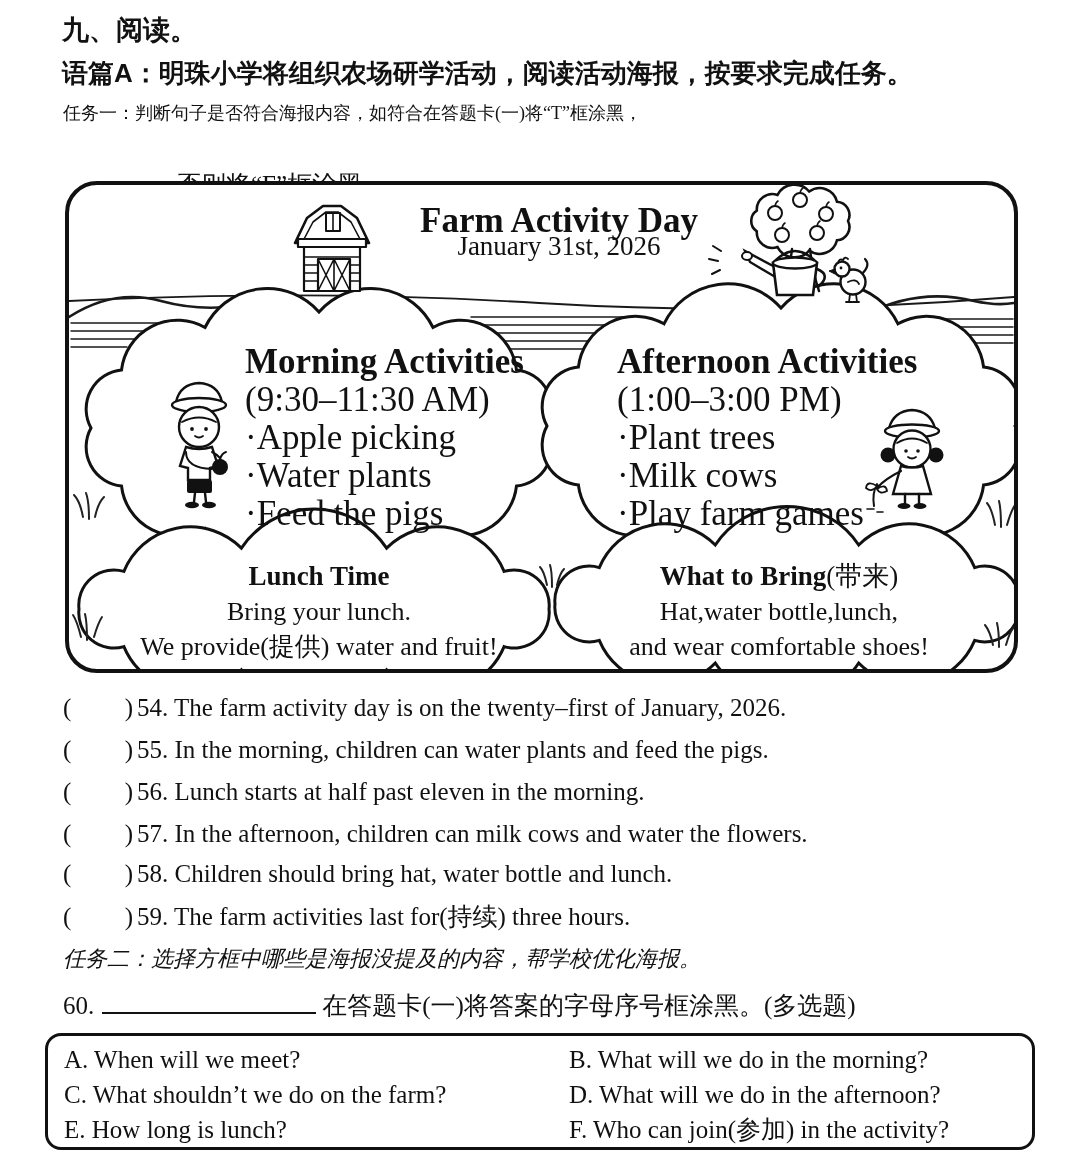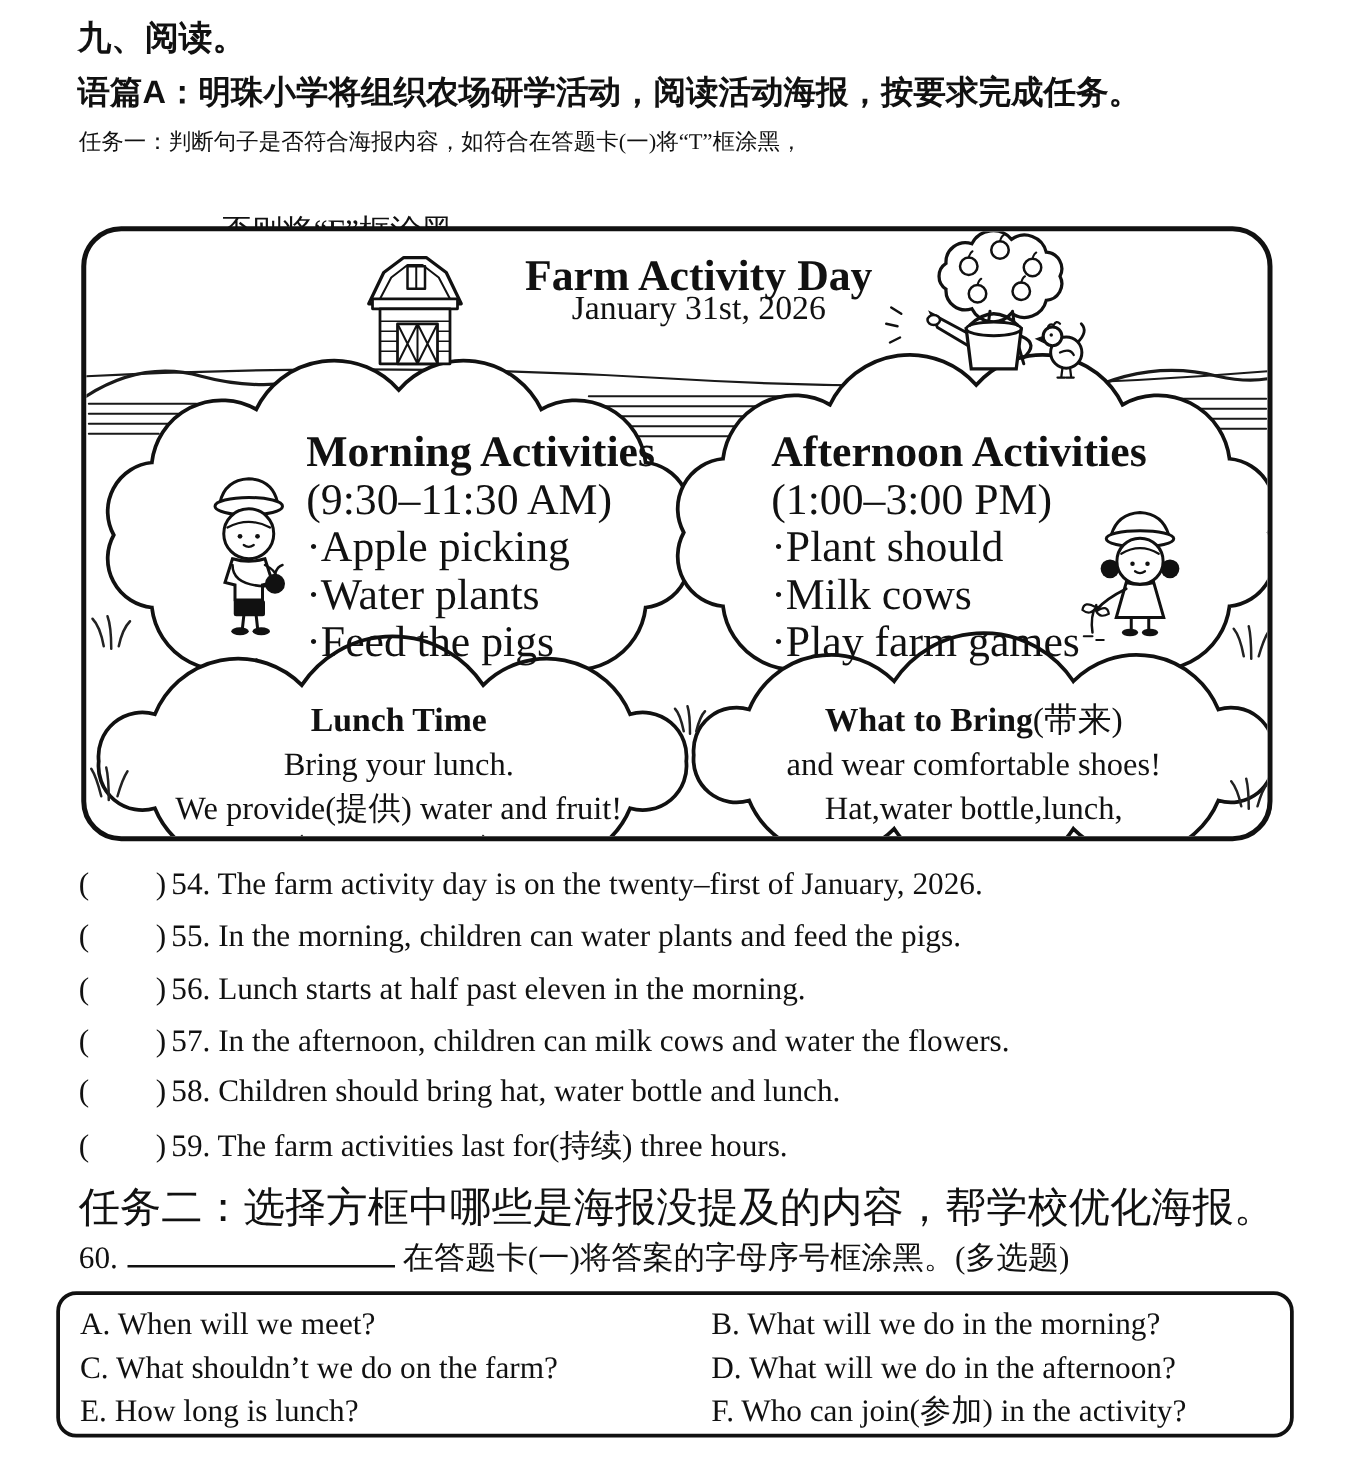--- a/index.html
+++ b/index.html
@@ -32,21 +32,21 @@
   .ct-bottom { text-align:center; font-size:26px; line-height:35px; }
   .ct-lunch { left:28px;  top:374px; width:444px; }
   .ct-bring { left:488px; top:374px; width:444px; }
   .ct-bottom .ct-title { font-size:27px; }
   .ct-bring .ct-cn { font-weight:normal; }
 
   
   .qrow { left:63px; width:1000px; font-size:25px; white-space:nowrap; }
   .bracket { display:inline-flex; width:70px; justify-content:space-between; }
   .qtext { margin-left:4px; }
-  .task2  { left:63px; top:944px; font-size:33px; }
+  .task2  { left:63px; top:944px; font-size:22px;font-style:italic; }
   .q60    { left:63px; top:988px; font-size:25px; }
   .blank  { display:inline-block; width:214px; border-bottom:2px solid #111;
             height:24px; vertical-align:baseline; margin:0 6px 0 8px; }
 
   
   .optbox {
     left:45px; top:1033px; width:990px; height:117px; box-sizing:border-box;
     border:3px solid #111; border-radius:16px; background:#fff;
     display:grid; grid-template-columns:505px 1fr; grid-auto-flow:row;
     align-content:center; padding:6px 0 0 16px;
@@ -185,35 +185,35 @@
       <span class="ct-title">Morning Activities</span>
       <span class="item">(9:30–11:30 AM)</span>
       <span class="item">·Apple picking</span>
       <span class="item">·Water plants</span>
       <span class="item">·Feed the pigs</span>
     </div>
 
     <div class="abs cloud-text ct-afternoon">
       <span class="ct-title">Afternoon Activities</span>
       <span class="item">(1:00–3:00 PM)</span>
-      <span class="item">·Plant should</span>
+      <span class="item">·Plant trees</span>
       <span class="item">·Milk cows</span>
       <span class="item">·Play farm games</span>
     </div>
 
     <div class="abs cloud-text ct-bottom ct-lunch">
       <span class="ct-title">Lunch Time</span>
       <span class="item">Bring your lunch.</span>
       <span class="item">We provide(提供) water and fruit!</span>
     </div>
 
     <div class="abs cloud-text ct-bottom ct-bring">
       <span class="ct-title"><b>What to Bring</b><span class="ct-cn">(带来)</span></span>
+      <span class="item">Hat,water bottle,lunch,</span>
       <span class="item">and wear comfortable shoes!</span>
-      <span class="item">Hat,water bottle,lunch,</span>
     </div>
   </div>
 
   <div class="abs qrow" style="top:694px"><span class="bracket">
         <span>(</span>
         <span>)</span>
       </span><span class="qtext">54. The farm activity day is on the twenty–first of January, 2026.</span></div>
   <div class="abs qrow" style="top:736px"><span class="bracket">
         <span>(</span>
         <span>)</span>

